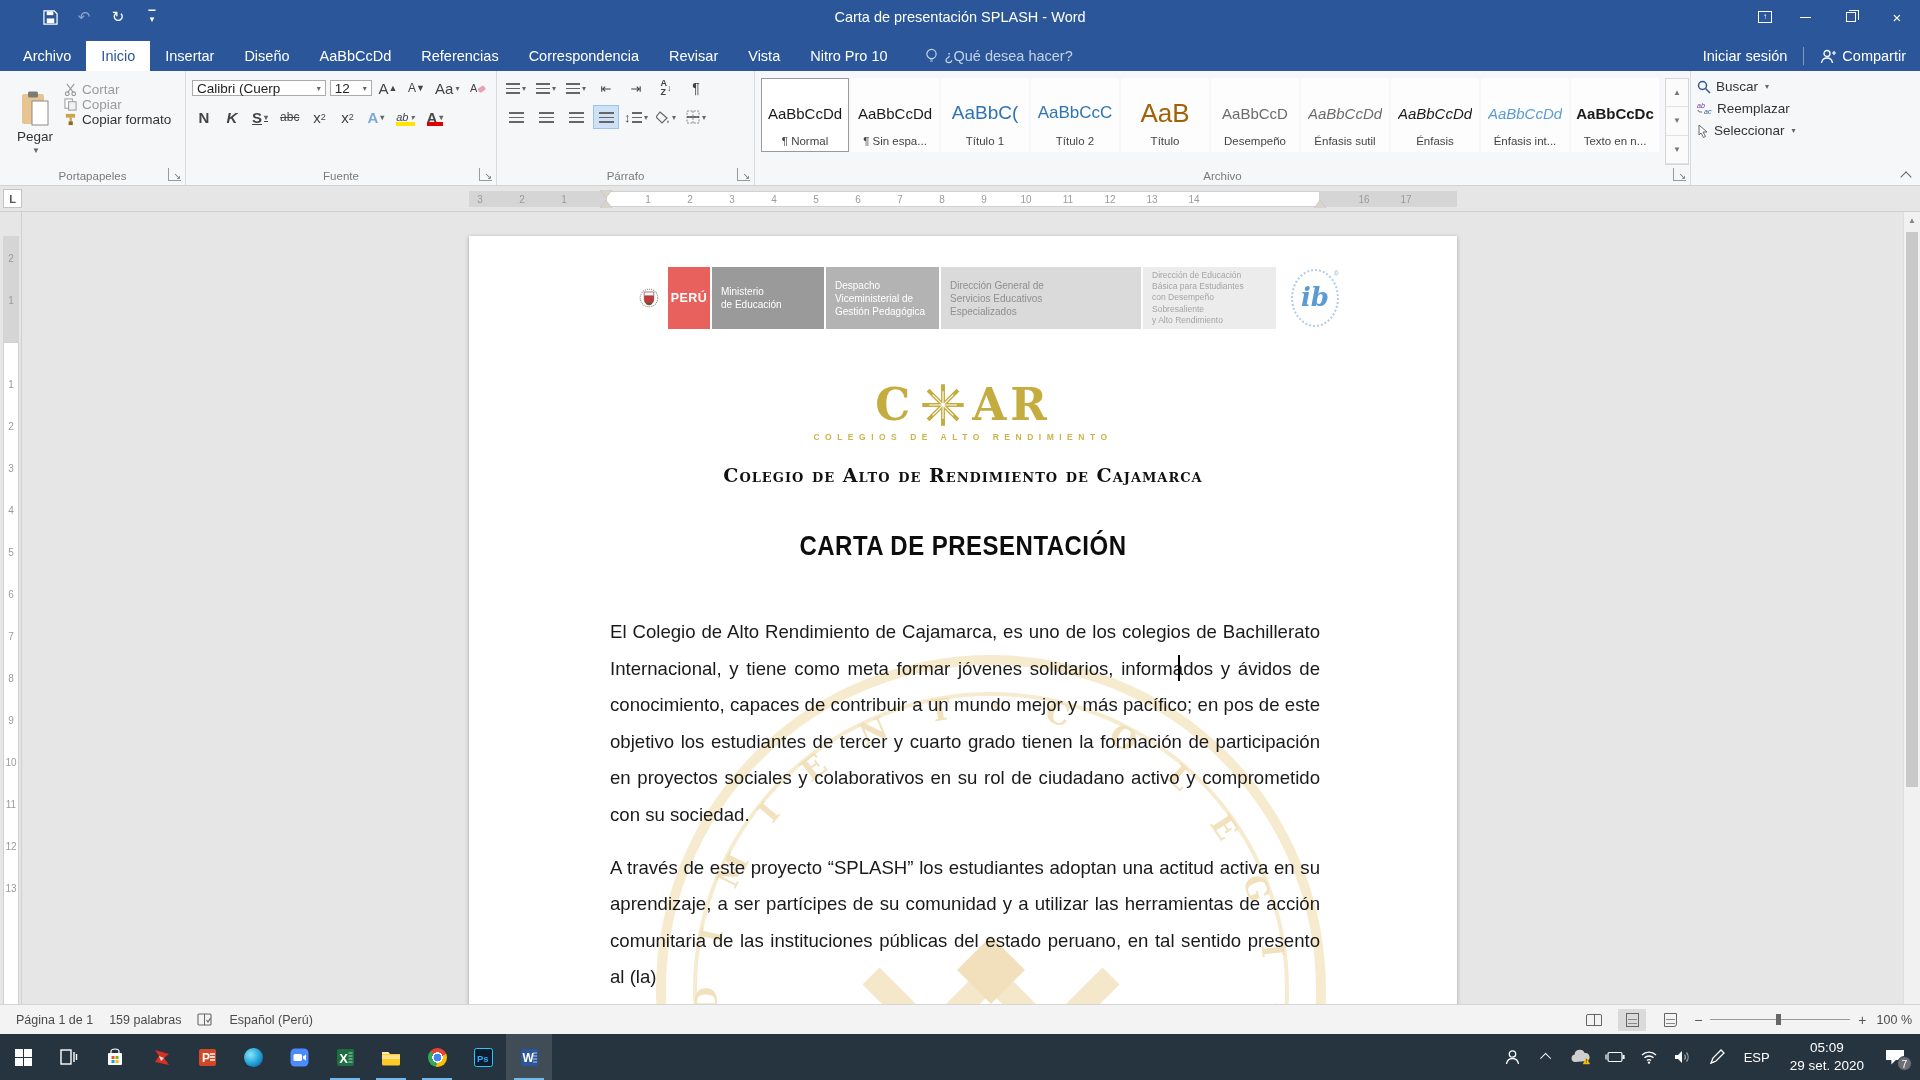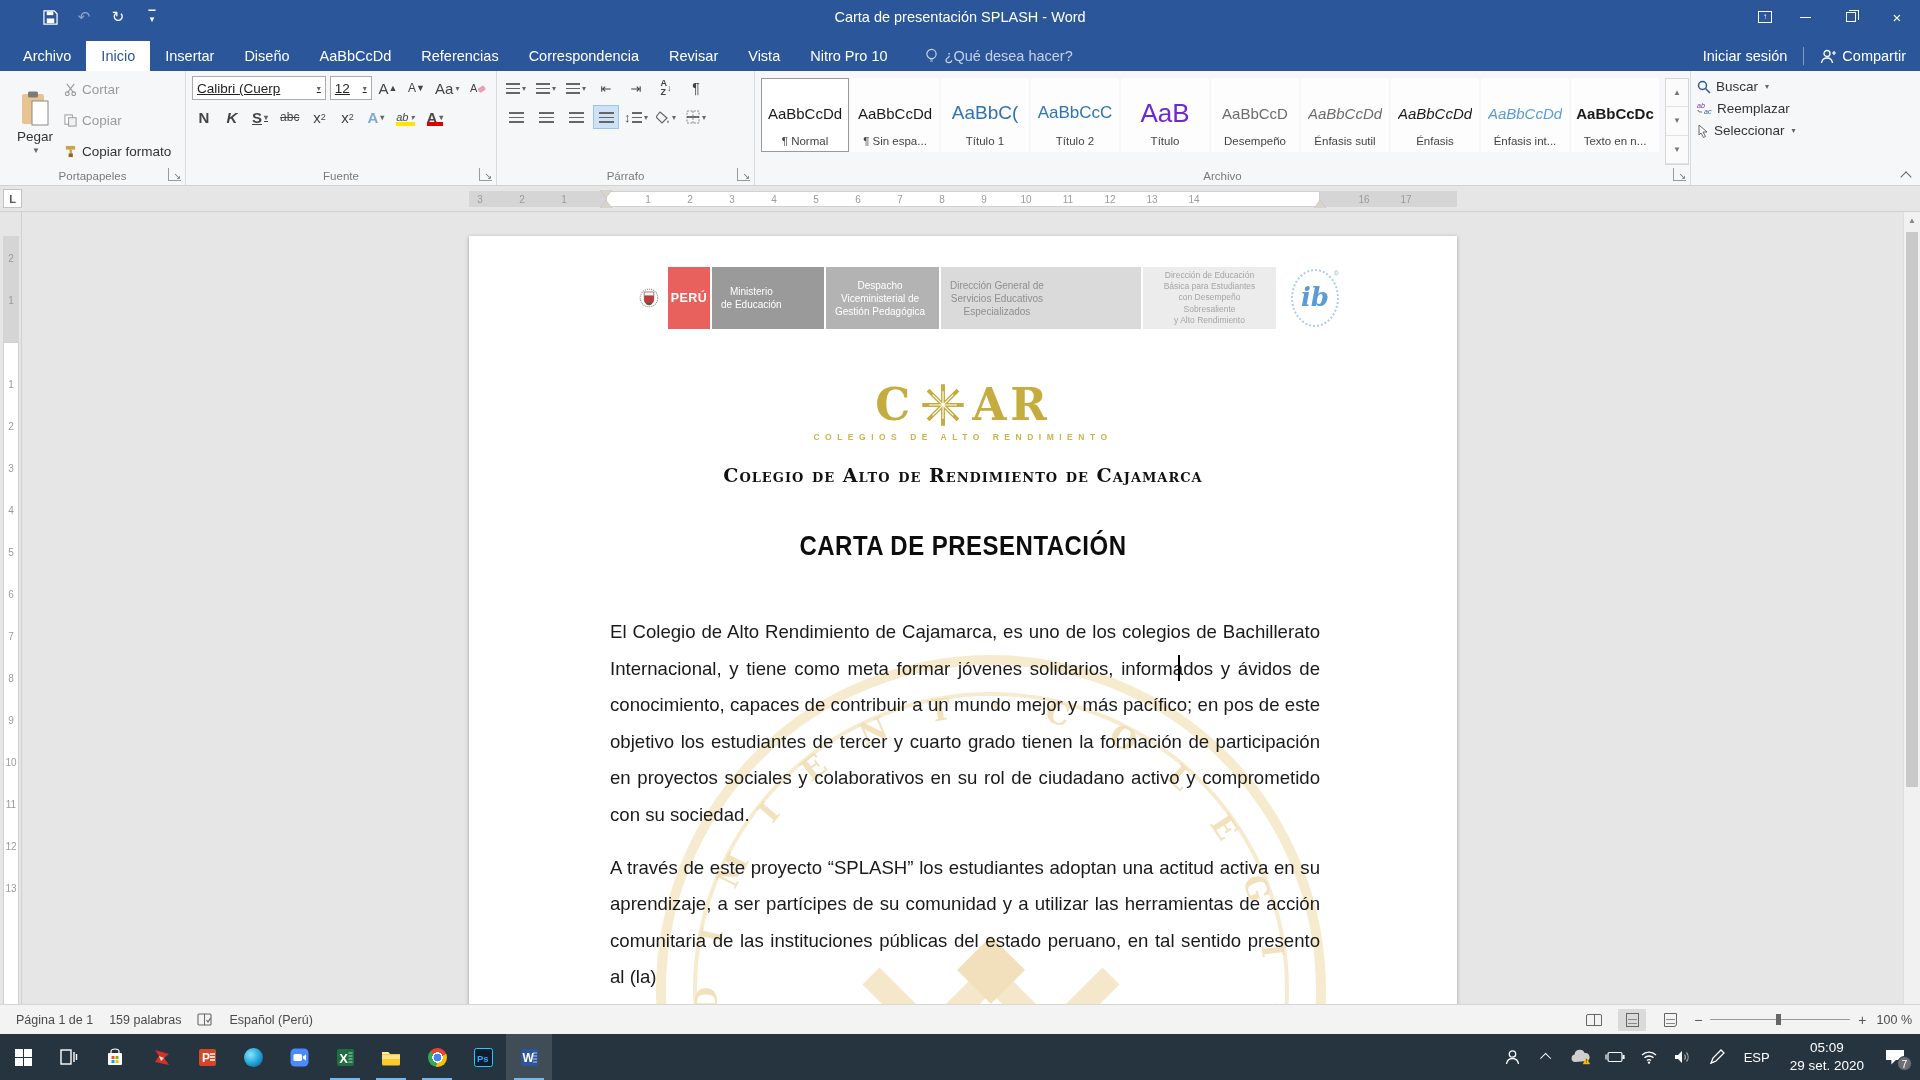--- a/index.html
+++ b/index.html
@@ -36,28 +36,28 @@
   .ribbon { height:115px; background:#F6F7F9; border-bottom:1px solid #D2D2D2; display:flex; position:relative; flex:0 0 auto; }
   .group { position:relative; border-right:1px solid #DADBDC; padding:5px 6px 20px; }
   .glabel { position:absolute; bottom:3px; left:0; right:0; text-align:center; font-size:11.5px; color:#7A7A7A; }
   .launcher { position:absolute; bottom:4px; right:4px; width:13px; height:13px; border-left:1px solid #9A9A9A; border-bottom:1px solid #9A9A9A; color:#707070; font-size:9px; display:flex; align-items:flex-end; justify-content:flex-end; line-height:8px; }
   .btn { color:#444; display:flex; align-items:center; justify-content:center; border:1px solid transparent; }
   .caret { font-size:8px; color:#666; margin-left:2px; }
 
   
   .g-clip { width:186px; display:flex; }
   .paste-big { width:58px; display:flex; flex-direction:column; align-items:center; gap:2px; padding-top:4px; font-size:13.5px; color:#333; }
-  .clip-col { display:flex; flex-direction:column; justify-content:flex-start; gap:16px; padding-top:6px; }
+  .clip-col { display:flex; flex-direction:column; justify-content:flex-start; gap:0; padding-top:6px; }
   .srow { display:flex; align-items:center; gap:5px; font-size:13.5px; color:#333; white-space:nowrap; }
   .srow.dim { color:#9B9B9B; }
 
   
   .g-font { width:311px; display:flex; flex-direction:column; gap:5px; }
   .frow { display:flex; align-items:center; gap:4px; }
-  .combo { background:#fff; border:1px solid #ABABAB; height:24px; display:flex; align-items:center; font-size:13.5px; color:#222; padding:0 4px;text-decoration:underline; }
+  .combo { background:#fff; border:1px solid #ABABAB; height:16px; display:flex; align-items:center; font-size:13.5px; color:#222; padding:0 4px; }
   .combo .caret { margin-left:auto; }
   .fbtn { min-width:24px; height:24px; font-size:15px; padding:0 3px; }
   .fbtn .sup { font-size:9px; vertical-align:super; }
   .fbtn .sub { font-size:9px; vertical-align:sub; }
   .ubar { position:absolute; left:3px; right:3px; bottom:2px; height:4px; }
   .rel { position:relative; }
 
   
   .g-para { width:258px; display:flex; flex-direction:column; gap:5px; }
   .pbtn { width:26px; height:24px; font-size:13px; }
@@ -66,21 +66,21 @@
   .lines.short { background:repeating-linear-gradient(to bottom,#666 0 1.6px,transparent 1.6px 4.7px); width:12px; }
 
   
   .g-styles { width:936px; display:flex; }
   .gallery { display:flex; gap:2px; padding-top:2px; }
   .stylecell { width:88px; height:74px; border:1px solid transparent; display:flex; flex-direction:column; align-items:center; justify-content:flex-end; padding-bottom:4px; background:#FDFDFD; }
   .stylecell.selected { border:1px solid #9A9A9A; background:#fff; }
   .sample { font-size:15px; color:#1a1a1a; height:44px; display:flex; align-items:center; white-space:nowrap; overflow:hidden; }
   .slabel { font-size:11.5px; color:#444; white-space:nowrap; }
   .sty-blue { color:#2E74B5; } .sty-blue2 { color:#5B9BD5; }
-  .sty-big { font-size:26px; font-weight:300; color:#6d28d9; }
+  .sty-big { font-size:26px; font-weight:300; color:#a16207; }
   .sty-gray { color:#6b6b6b; } .sty-it { font-style:italic; }
   .sty-bold { font-weight:bold; }
   .gal-scroll { width:24px; margin-left:4px; display:flex; flex-direction:column; border:1px solid #D6D6D6; background:#FBFBFB; }
   .gal-scroll div { flex:1; display:flex; align-items:center; justify-content:center; font-size:8px; color:#777; border-bottom:1px solid #E2E2E2; }
 
   
   .g-edit { width:132px; display:flex; flex-direction:column; gap:7px; padding-top:8px; border-right:1px solid #DADBDC; }
   .collapse-ribbon { position:absolute; right:10px; bottom:6px; width:9px; height:9px; }
   .collapse-ribbon::before { content:""; position:absolute; left:1px; top:3px; width:7px; height:7px; border-top:1.5px solid #666; border-left:1.5px solid #666; transform:rotate(45deg); }
 
@@ -104,21 +104,21 @@
   .vnums { position:absolute; inset:0; }
   .vnums .rnum { left:11px; transform:translate(-50%,-50%); top:auto; }
   .vscroll { position:absolute; right:0; top:0; bottom:0; width:17px; background:#F1F1F1; border-left:1px solid #DEDEDE; }
   .vscroll .arr { height:17px; display:flex; align-items:center; justify-content:center; font-size:8px; color:#868686; }
   .vthumb { position:absolute; left:2px; right:2px; top:20px; height:555px; background:#C9C9C9; }
 
   .page { position:absolute; left:469px; top:24px; width:988px; height:1260px; background:#fff; box-shadow:0 1px 4px rgba(0,0,0,.3); overflow:hidden; }
   .watermark { position:absolute; left:110px; top:400px; width:770px; height:860px; z-index:0; pointer-events:none; }
 
   .pg-header { position:absolute; left:161px; top:31px; width:720px; height:62px; display:flex; align-items:stretch; z-index:1; }
-  .hb { font-size:10px; line-height:1.3; padding:7px 9px; white-space:pre-line; overflow:hidden;text-align:center; }
+  .hb { font-size:10px; line-height:1.3; padding:7px 9px; white-space:pre-line; overflow:hidden; }
   .hb-escudo { width:38px; background:#fff; display:flex; align-items:center; justify-content:center; }
   .hb-peru { width:42px; background:#E8615C; color:#fff; font-weight:bold; font-size:12.5px; display:flex; align-items:center; justify-content:center; padding:0; letter-spacing:.5px; }
   .hb-1 { width:112px; background:#9A9A9A; color:#fff; margin-left:2px; display:flex; align-items:center; }
   .hb-2 { width:113px; background:#B3B3B3; color:#fff; margin-left:2px; display:flex; align-items:center; }
   .hb-3 { width:200px; background:#DADADA; color:#8F8F8F; margin-left:2px; display:flex; align-items:center; }
   .hb-4 { width:133px; background:#ECECEC; color:#A5A5A5; margin-left:2px; font-size:8.5px; display:flex; align-items:center; }
   .hb-ib { width:66px; background:#fff; display:flex; align-items:center; justify-content:center; margin-left:6px; }
   .ib-circle { width:58px; height:58px; border-radius:50%; border:2px dotted #AFCDE8; display:flex; align-items:center; justify-content:center; position:relative; }
   .ib-circle b { font-family:"DejaVu Serif", serif; font-style:italic; font-size:26px; color:#5B9BD5; }
   .ib-r { position:absolute; right:-2px; top:-2px; font-size:7px; color:#9CB8D4; }

